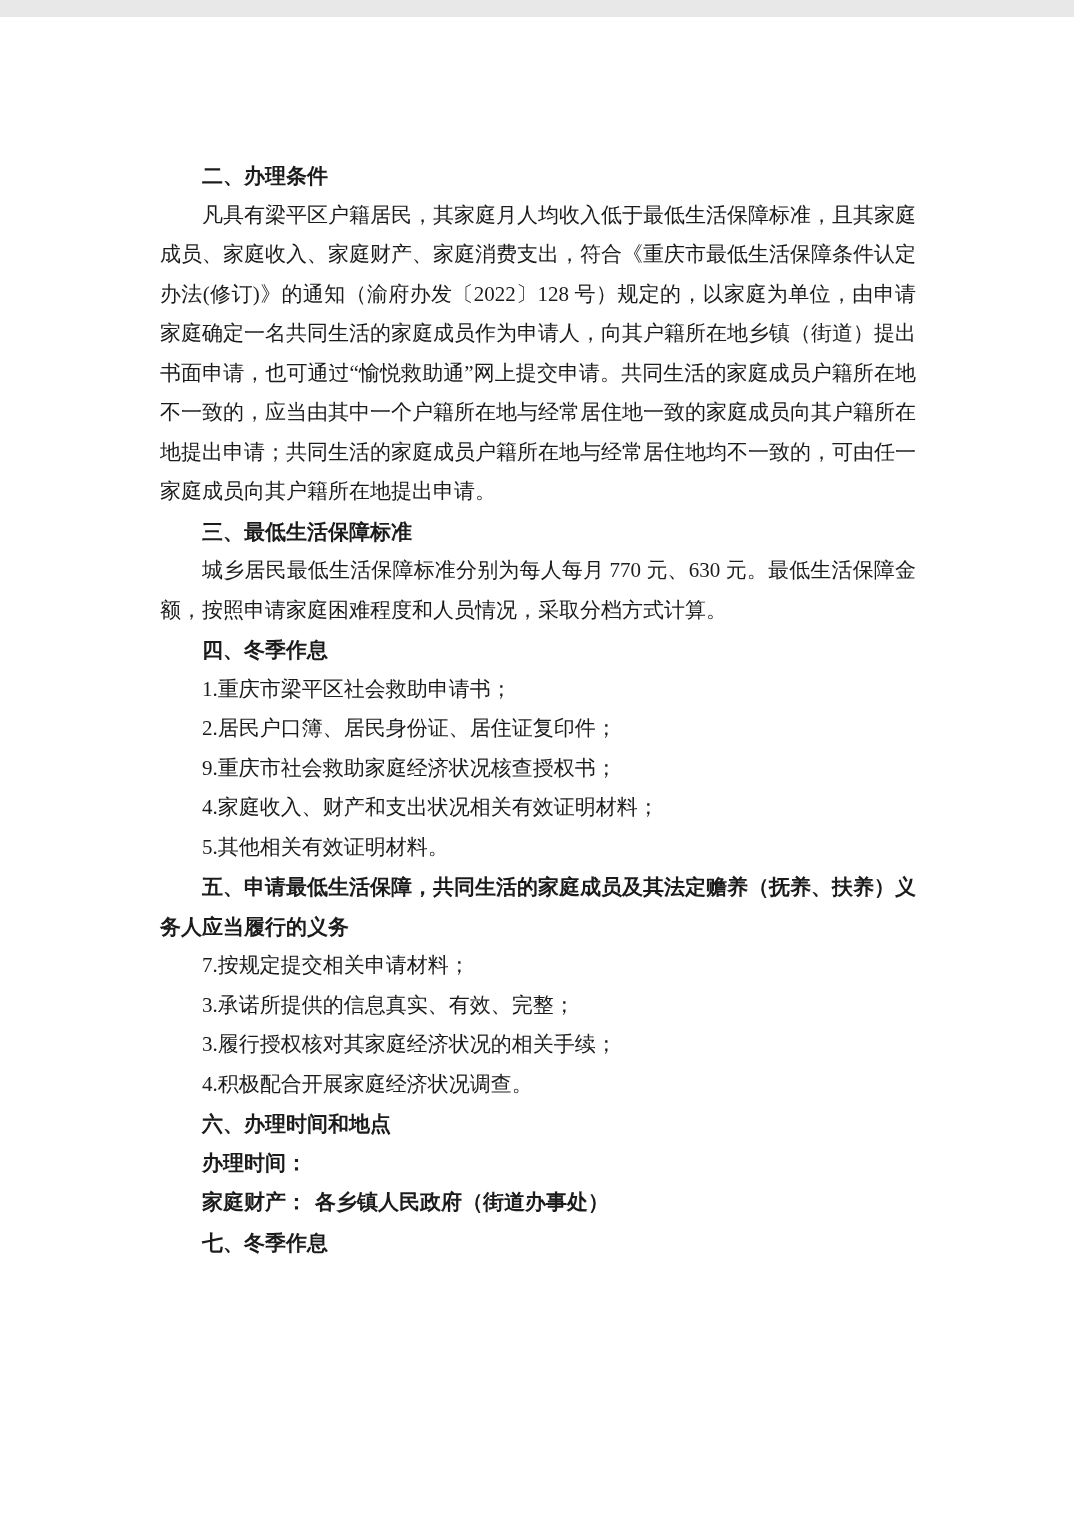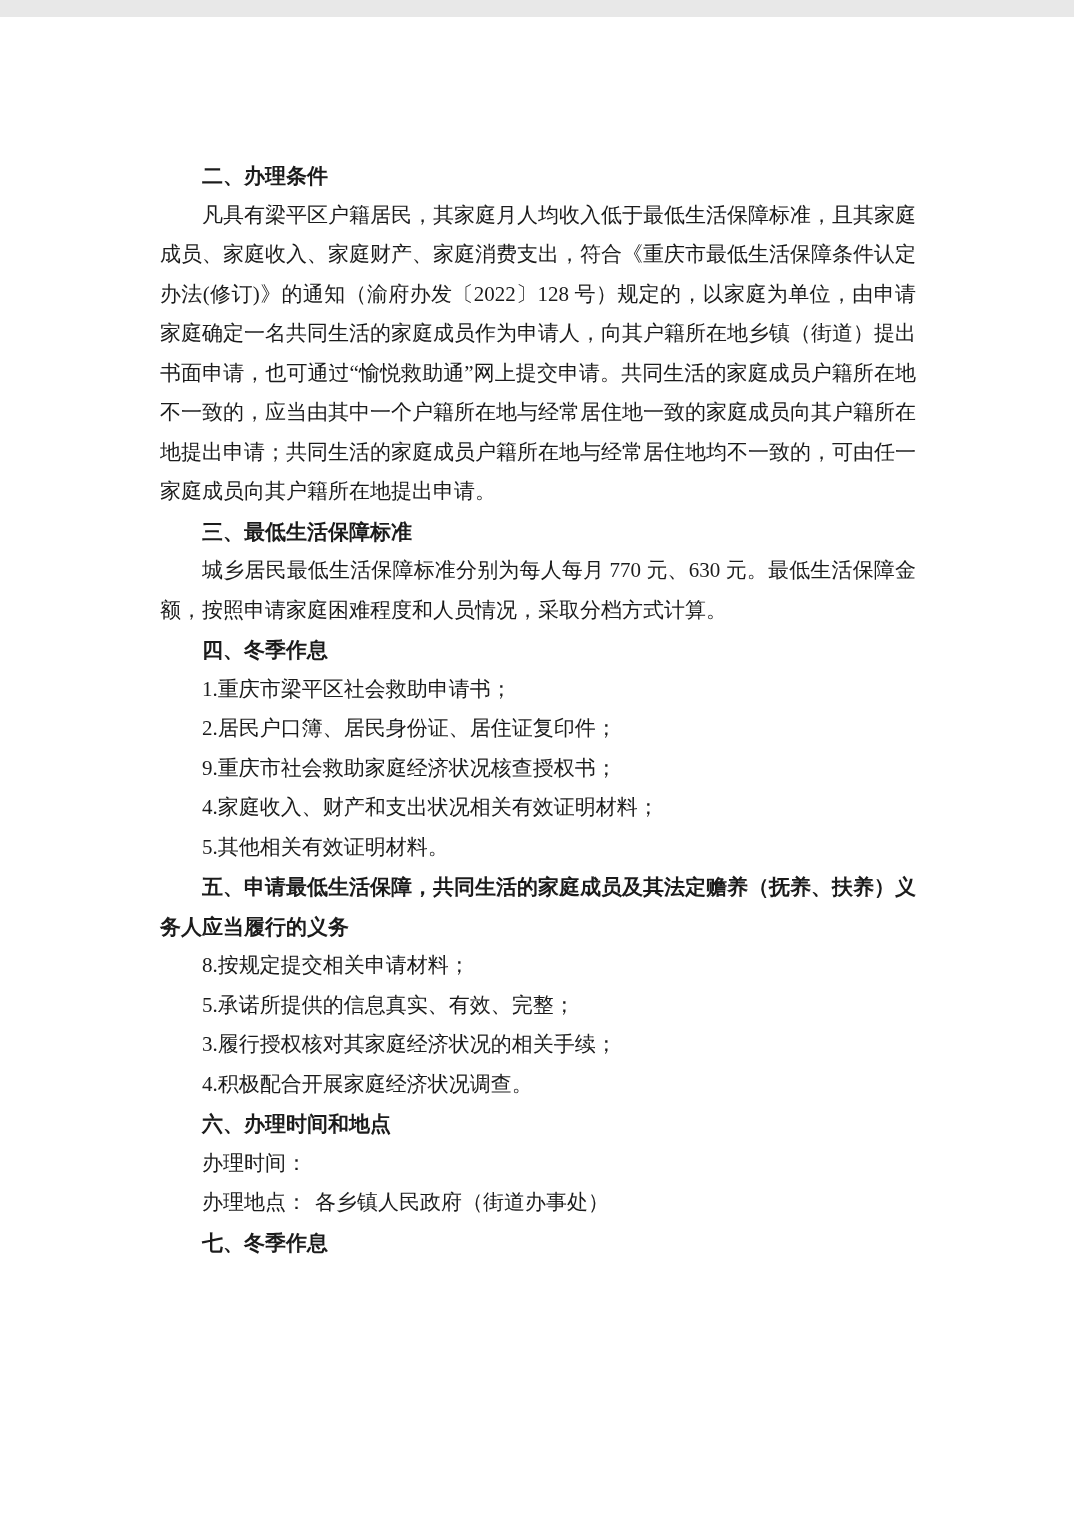--- a/index.html
+++ b/index.html
@@ -23,20 +23,21 @@
   .blk{margin:0;text-indent:2em;}
   .heading{
     font-weight:700;
     font-family:"Liberation Sans","DejaVu Sans",sans-serif;
   }
   .hang{
     display:flex;
     padding-left:2em;
     text-indent:0;
     margin:0;
+    font-weight:bold;
   }
   .hang-label{
     flex:0 0 113px;
     white-space:nowrap;
   }
   .hang-body{flex:1;min-width:0;text-align:justify;}
   .hang-body p{margin:0;text-indent:0;}
 </style>
 </head>
 <body>
@@ -47,29 +48,29 @@
       <p class="blk para">凡具有梁平区户籍居民，其家庭月人均收入低于最低生活保障标准，且其家庭成员、家庭收入、家庭财产、家庭消费支出，符合《重庆市最低生活保障条件认定办法(修订)》的通知（渝府办发〔2022〕128 号）规定的，以家庭为单位，由申请家庭确定一名共同生活的家庭成员作为申请人，向其户籍所在地乡镇（街道）提出书面申请，也可通过“愉悦救助通”网上提交申请。共同生活的家庭成员户籍所在地不一致的，应当由其中一个户籍所在地与经常居住地一致的家庭成员向其户籍所在地提出申请；共同生活的家庭成员户籍所在地与经常居住地均不一致的，可由任一家庭成员向其户籍所在地提出申请。</p>
       <p class="blk heading">三、最低生活保障标准</p>
       <p class="blk para">城乡居民最低生活保障标准分别为每人每月 770 元、630 元。最低生活保障金额，按照申请家庭困难程度和人员情况，采取分档方式计算。</p>
       <p class="blk heading">四、冬季作息</p>
       <p class="blk item">1.重庆市梁平区社会救助申请书；</p>
       <p class="blk item">2.居民户口簿、居民身份证、居住证复印件；</p>
       <p class="blk item">9.重庆市社会救助家庭经济状况核查授权书；</p>
       <p class="blk item">4.家庭收入、财产和支出状况相关有效证明材料；</p>
       <p class="blk item">5.其他相关有效证明材料。</p>
       <p class="blk heading">五、申请最低生活保障，共同生活的家庭成员及其法定赡养（抚养、扶养）义务人应当履行的义务</p>
-      <p class="blk item">8.按规定提交相关申请材料；</p>
-      <p class="blk item">5.承诺所提供的信息真实、有效、完整；</p>
+      <p class="blk item">7.按规定提交相关申请材料；</p>
+      <p class="blk item">3.承诺所提供的信息真实、有效、完整；</p>
       <p class="blk item">3.履行授权核对其家庭经济状况的相关手续；</p>
       <p class="blk item">4.积极配合开展家庭经济状况调查。</p>
       <p class="blk heading">六、办理时间和地点</p>
       <div class="hang">
         <span class="hang-label">办理时间：</span>
       </div>
       <div class="hang">
-        <span class="hang-label">办理地点：</span>
+        <span class="hang-label">家庭财产：</span>
         <div class="hang-body">
           <p>各乡镇人民政府（街道办事处）</p>
         </div>
       </div>
       <p class="blk heading">七、冬季作息</p>
     </div>
 </div>
 
 </body></html>

